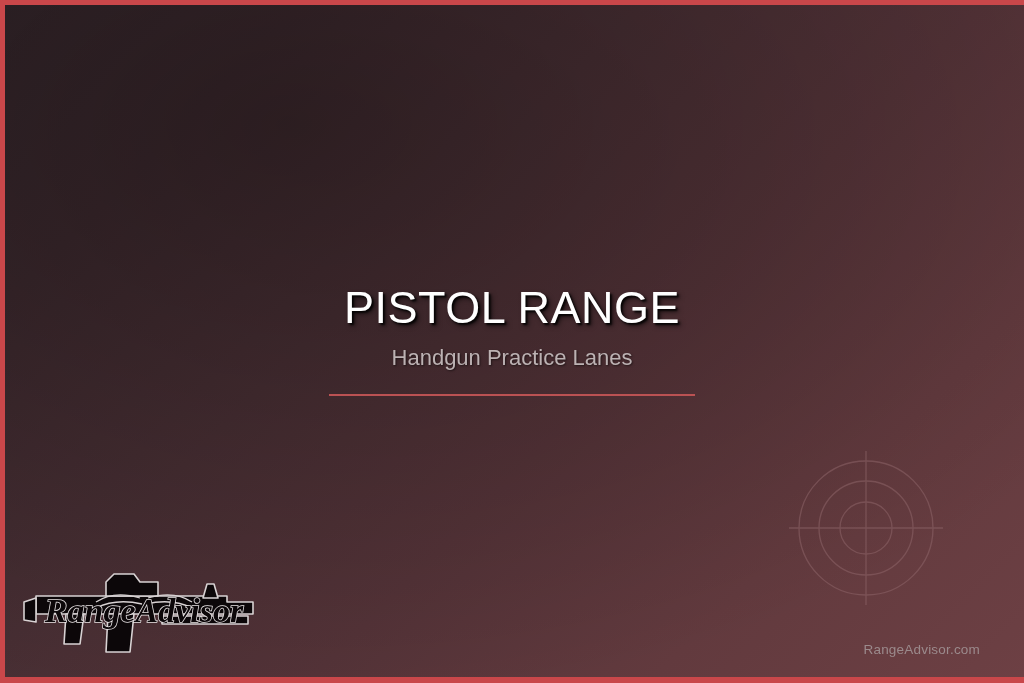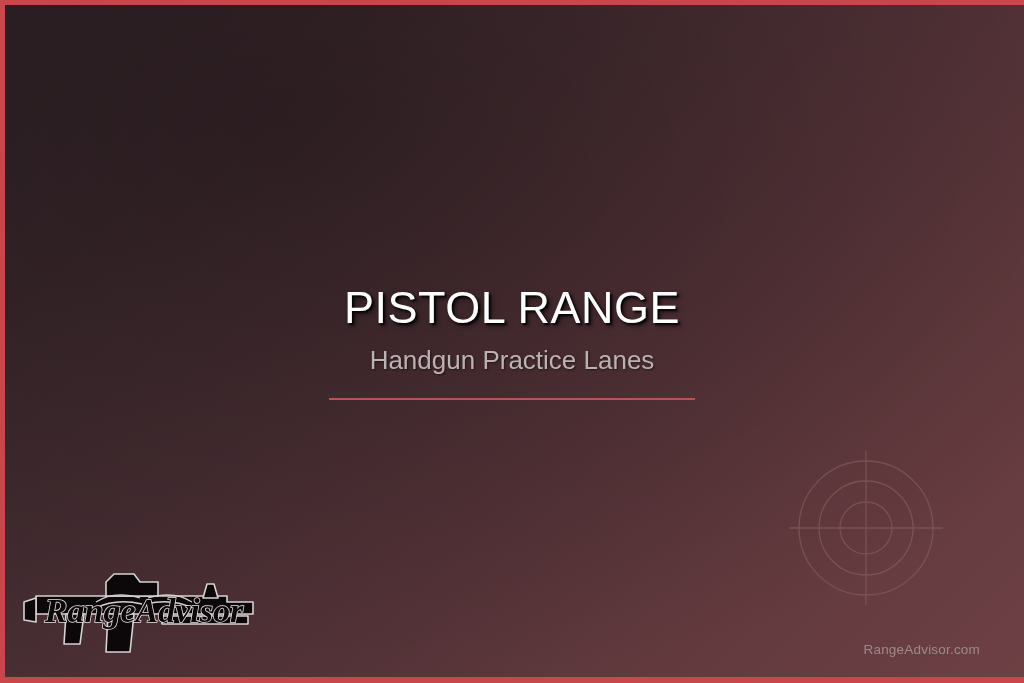--- a/index.html
+++ b/index.html
@@ -70,21 +70,21 @@
     font-size: 45px;
     font-weight: normal;
     letter-spacing: 0.5px;
     color: #ffffff;
     margin: 0;
     line-height: 1.05;
     text-shadow: 2px 2px 2px rgba(0,0,0,0.85),
                  3px 3px 5px rgba(0,0,0,0.55);
   }
   .slide-subtitle {
-    font-size: 26px;
+    font-size: 22px;
     font-weight: normal;
     color: #bcb2b3;
     margin: 14px 0 0 0;
     line-height: 1.2;
     text-shadow: 1px 1px 2px rgba(0,0,0,0.5);
   }
   .title-divider {
     width: 366px;
     height: 2px;
     margin: 22px auto 0 auto;

